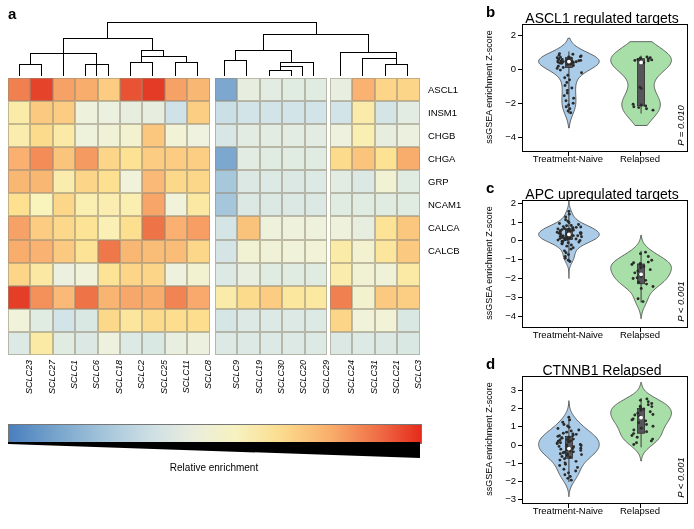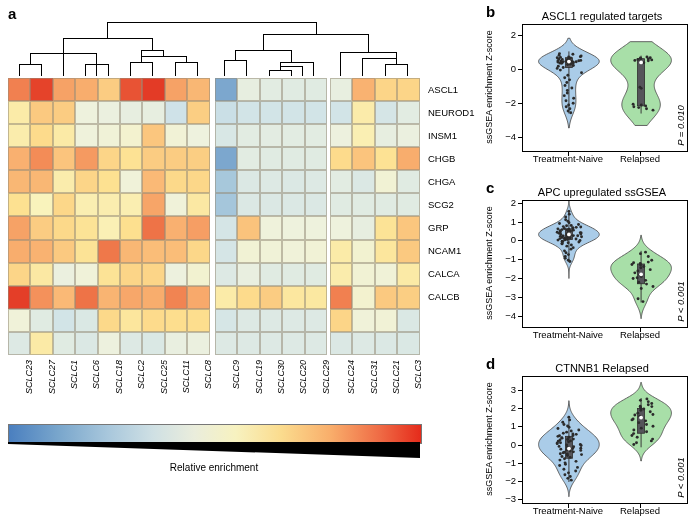--- a/index.html
+++ b/index.html
@@ -70,21 +70,21 @@
   #colorbar-wedge{position:absolute;left:8px;top:442px;width:412px;height:16px;}
   #colorbar-caption{
     position:absolute;left:8px;top:462px;width:412px;
     text-align:center;font-size:10px;color:#000;
   }
 
   
   .vpanel{position:absolute;width:214px;}
   .vtitle{
     position:absolute;left:30px;width:184px;text-align:center;
-    font-size:11px;color:#000;top:10px;
+    font-size:14px;color:#000;top:10px;
   }
   .vplot-box{
     position:absolute;
     border:1px solid #000;
     background:#fff;
     box-sizing:border-box;
   }
   .ylab{
     position:absolute;
     font-size:9px;
@@ -435,25 +435,23 @@
             <div class="hm-cell" style="width: 22.4px; height: 23.08px; background: rgb(251, 234, 166);"></div>
             <div class="hm-cell" style="width: 22.4px; height: 23.08px; background: rgb(251, 206, 131);"></div>
             <div class="hm-cell" style="width: 22.4px; height: 23.08px; background: rgb(218, 232, 228);"></div>
             <div class="hm-cell" style="width: 22.4px; height: 23.08px; background: rgb(218, 232, 228);"></div>
           </div>
         </div>
     </div>
 
     <div class="gene-labels" id="gene-labels">
         <div class="gene-label">ASCL1</div>
-        <div class="gene-label">NEUROD1</div>
         <div class="gene-label">INSM1</div>
         <div class="gene-label">CHGB</div>
         <div class="gene-label">CHGA</div>
-        <div class="gene-label">SCG2</div>
         <div class="gene-label">GRP</div>
         <div class="gene-label">NCAM1</div>
         <div class="gene-label">CALCA</div>
         <div class="gene-label">CALCB</div>
       </div>
 
     <div class="sample-labels" id="sample-labels">
         <div class="sample-label" style="left: 16.128px; top: 0px;">SCLC23</div>
         <div class="sample-label" style="left: 38.528px; top: 0px;">SCLC27</div>
         <div class="sample-label" style="left: 60.928px; top: 0px;">SCLC1</div>
@@ -585,21 +583,21 @@
       <div class="ytick" style="left: 16px; top: 132.378px; width: 20px;">−4</div>
       <div style="position: absolute; left: 38px; top: 137.378px; width: 4px; height: 1px; background: rgb(0, 0, 0);"></div>
       <div class="xtick" style="left: 42.92px; top: 154px; width: 90px;">Treatment-Naive</div>
       <div style="position: absolute; left: 87.92px; top: 152px; width: 1px; height: 4px; background: rgb(0, 0, 0);"></div>
       <div class="xtick" style="left: 115.08px; top: 154px; width: 90px;">Relapsed</div>
       <div style="position: absolute; left: 160.08px; top: 152px; width: 1px; height: 4px; background: rgb(0, 0, 0);"></div>
     </div>
 
   <div class="vpanel" id="panel-c" style="left:480px;top:176px;height:176px;">
     <div class="panel-letter" style="left:6px;top:4px;">c</div>
-    <div class="vtitle">APC upregulated ssGSEA</div>
+    <div class="vtitle">APC upregulated targets</div>
     <div class="ylab" id="ylab-c" style="left: -56px; top: 82px; width: 130px; text-align: center;">ssGSEA enrichment Z-score</div>
     <div class="vplot-box" id="box-c" style="left:42px;top:24px;width:166px;height:128px;">
       <svg id="svg-c" width="164" height="126">
           <path d="M45.92157150337522,77.48059701492537 L45.92330563747526,76.54656716417911 L45.9266866319353,75.61253731343282 L45.933009364483524,74.67850746268657 L45.94434992940868,73.74447761194031 L45.96385744211667,72.81044776119403 L45.996036306003525,71.87641791044777 L46.046934387723915,70.9423880597015 L46.12412240862414,70.00835820895523 L46.23634161986477,69.07432835820896 L46.39272808944348,68.14029850746269 L46.601603047448776,67.20626865671642 L46.86894347737568,66.27223880597015 L47.196787150808674,65.33820895522388 L47.58193453337869,64.4041791044776 L48.015335245777806,63.47014925373134 L48.48245575623315,62.53611940298507 L48.96472254344004,61.602089552238795 L49.441871152408794,60.668059701492524 L49.89478872835471,59.73402985074627 L50.30830018035946,58.8 L50.67336753515003,57.86597014925373 L50.98834350716116,56.931940298507456 L51.25918323173693,55.9979104477612 L51.49878038465367,55.063880597014915 L51.72576864230099,54.129850746268644 L51.9631670879082,53.19582089552239 L52.23715101487038,52.26179104477612 L52.57604505605812,51.32776119402985 L53.00943494923546,50.39373134328358 L53.567147593898675,49.459701492537306 L54.27780563666931,48.52567164179105 L55.16674087636117,47.591641791044765 L56.25323567949201,46.65761194029851 L57.54730982257905,45.72358208955224 L59.0465174590901,44.78955223880597 L60.7333925402493,43.85552238805968 L62.57421647918797,42.92149253731344 L64.51964189745958,41.987462686567156 L66.50739767813077,41.053432835820885 L68.46688138942666,40.11940298507463 L70.32501690299098,39.185373134328344 L72.01243748772231,38.251343283582074 L73.46894927283043,37.3173134328358 L74.64738362006476,36.38328358208955 L75.5153303770657,35.44925373134329 L76.05475537012464,34.515223880597006 L76.26,33.581194029850735 L76.1349964655148,32.64716417910445 L75.69061553155396,31.71313432835821 L74.94287927382959,30.779104477611924 L73.91238456600333,29.845074626865667 L72.62481899791273,28.911044776119397 L71.11205354642262,27.977014925373112 L69.41308451373123,27.042985074626856 L67.57412839286857,26.108955223880585 L65.6474265663829,25.174925373134315 L63.688701564448245,24.24089552238806 L61.75359499983239,23.306865671641773 L59.89368912788919,22.372835820895503 L58.152798597502915,21.438805970149232 L56.564116274252015,20.504776119402976 L55.148569471419556,19.57074626865669 L53.9144829464438,18.63671641791045 L52.85843402718712,17.702686567164164 L51.96706352062781,16.768656716417894 L51.21956618928984,15.834626865671623 L50.59058813078216,14.900597014925339 L50.0532644185263,13.96656716417911 L49.582119685675075,13.032537313432826 L49.1555379904022,12.098507462686555 L48.757517798126976,11.164477611940285 L48.37849424291311,10.230447761194 L48.0151437715056,9.29641791044773 L47.66926447730977,8.362388059701487 L47.34600192577792,7.428358208955217 L47.051810739990756,6.494328358208946 L46.792567502000466,5.560298507462676 L46.572173056259885,4.626268656716405 L46.391829078306095,3.6922388059701348 L46.24999502831981,2.7582089552238784 L46.14288082539438,1.8241791044775937 L46.06524512187464,0.8901492537313374 L46.01125954097289,-0.0438805970149474 L45.97525076299616,-0.9779104477612179 L45.952215015069854,-1.9119402985075027 L45.93808210738474,-2.8459701492537874 L45.92976672175745,-3.780000000000001 L45.9250748027917,-4.714029850746272 L45.92253595146235,-5.648059701492571 L45.92121845978652,-6.582089552238841 L45.91878154021348,-6.582089552238841 L45.91746404853765,-5.648059701492571 L45.914925197208305,-4.714029850746272 L45.91023327824255,-3.780000000000001 L45.901917892615266,-2.8459701492537874 L45.88778498493015,-1.9119402985075027 L45.86474923700384,-0.9779104477612179 L45.82874045902712,-0.0438805970149474 L45.774754878125364,0.8901492537313374 L45.697119174605625,1.8241791044775937 L45.590004971680195,2.7582089552238784 L45.44817092169391,3.6922388059701348 L45.26782694374012,4.626268656716405 L45.04743249799954,5.560298507462676 L44.78818926000925,6.494328358208946 L44.493998074222084,7.428358208955217 L44.17073552269024,8.362388059701487 L43.824856228494404,9.29641791044773 L43.46150575708689,10.230447761194 L43.08248220187303,11.164477611940285 L42.6844620095978,12.098507462686555 L42.25788031432493,13.032537313432826 L41.78673558147371,13.96656716417911 L41.249411869217845,14.900597014925339 L40.62043381071016,15.834626865671623 L39.87293647937219,16.768656716417894 L38.98156597281288,17.702686567164164 L37.925517053556206,18.63671641791045 L36.69143052858045,19.57074626865669 L35.27588372574799,20.504776119402976 L33.68720140249709,21.438805970149232 L31.946310872110818,22.372835820895503 L30.086405000167616,23.306865671641773 L28.15129843555176,24.24089552238806 L26.192573433617106,25.174925373134315 L24.265871607131437,26.108955223880585 L22.426915486268776,27.042985074626856 L20.72794645357739,27.977014925373112 L19.21518100208728,28.911044776119397 L17.927615433996674,29.845074626865667 L16.89712072617041,30.779104477611924 L16.149384468446044,31.71313432835821 L15.705003534485208,32.64716417910445 L15.580000000000002,33.581194029850735 L15.785244629875365,34.515223880597006 L16.324669622934305,35.44925373134329 L17.192616379935245,36.38328358208955 L18.371050727169575,37.3173134328358 L19.8275625122777,38.251343283582074 L21.51498309700902,39.185373134328344 L23.373118610573346,40.11940298507463 L25.33260232186923,41.053432835820885 L27.32035810254043,41.987462686567156 L29.26578352081204,42.92149253731344 L31.106607459750705,43.85552238805968 L32.793482540909906,44.78955223880597 L34.29269017742095,45.72358208955224 L35.586764320507996,46.65761194029851 L36.673259123638836,47.591641791044765 L37.5621943633307,48.52567164179105 L38.27285240610133,49.459701492537306 L38.83056505076454,50.39373134328358 L39.26395494394188,51.32776119402985 L39.602848985129626,52.26179104477612 L39.87683291209181,53.19582089552239 L40.11423135769901,54.129850746268644 L40.34121961534633,55.063880597014915 L40.58081676826308,55.9979104477612 L40.85165649283884,56.931940298507456 L41.166632464849975,57.86597014925373 L41.531699819640544,58.8 L41.94521127164529,59.73402985074627 L42.39812884759121,60.668059701492524 L42.875277456559964,61.602089552238795 L43.35754424376685,62.53611940298507 L43.8246647542222,63.47014925373134 L44.25806546662131,64.4041791044776 L44.64321284919133,65.33820895522388 L44.97105652262432,66.27223880597015 L45.23839695255123,67.20626865671642 L45.44727191055652,68.14029850746269 L45.603658380135236,69.07432835820896 L45.715877591375865,70.00835820895523 L45.79306561227609,70.9423880597015 L45.84396369399648,71.87641791044777 L45.876142557883334,72.81044776119403 L45.89565007059132,73.74447761194031 L45.90699063551648,74.67850746268657 L45.913313368064706,75.61253731343282 L45.916694362524744,76.54656716417911 L45.918428496624784,77.48059701492537 Z" fill="#aacce8" stroke="#555" stroke-width="0.9"></path>
           <line x1="45.92" x2="45.92" y1="61.119402985074615" y2="9.40298507462687" stroke="#3a3a3a" stroke-width="1"></line>
           <rect x="42.42" y="27.83283582089551" width="7" height="10.719402985074638" fill="#55555a" stroke="#2c2c2c" stroke-width="0.8"></rect>
           <circle cx="45.88229634343516" cy="10.343283582089555" r="1.45" fill="#2b2b2b"></circle>
           <circle cx="46.276190118398894" cy="13.164179104477597" r="1.45" fill="#2b2b2b"></circle>
           <circle cx="42.65949460691579" cy="15.985074626865668" r="1.45" fill="#2b2b2b"></circle>
           <circle cx="42.64516807972321" cy="18.805970149253724" r="1.45" fill="#2b2b2b"></circle>

